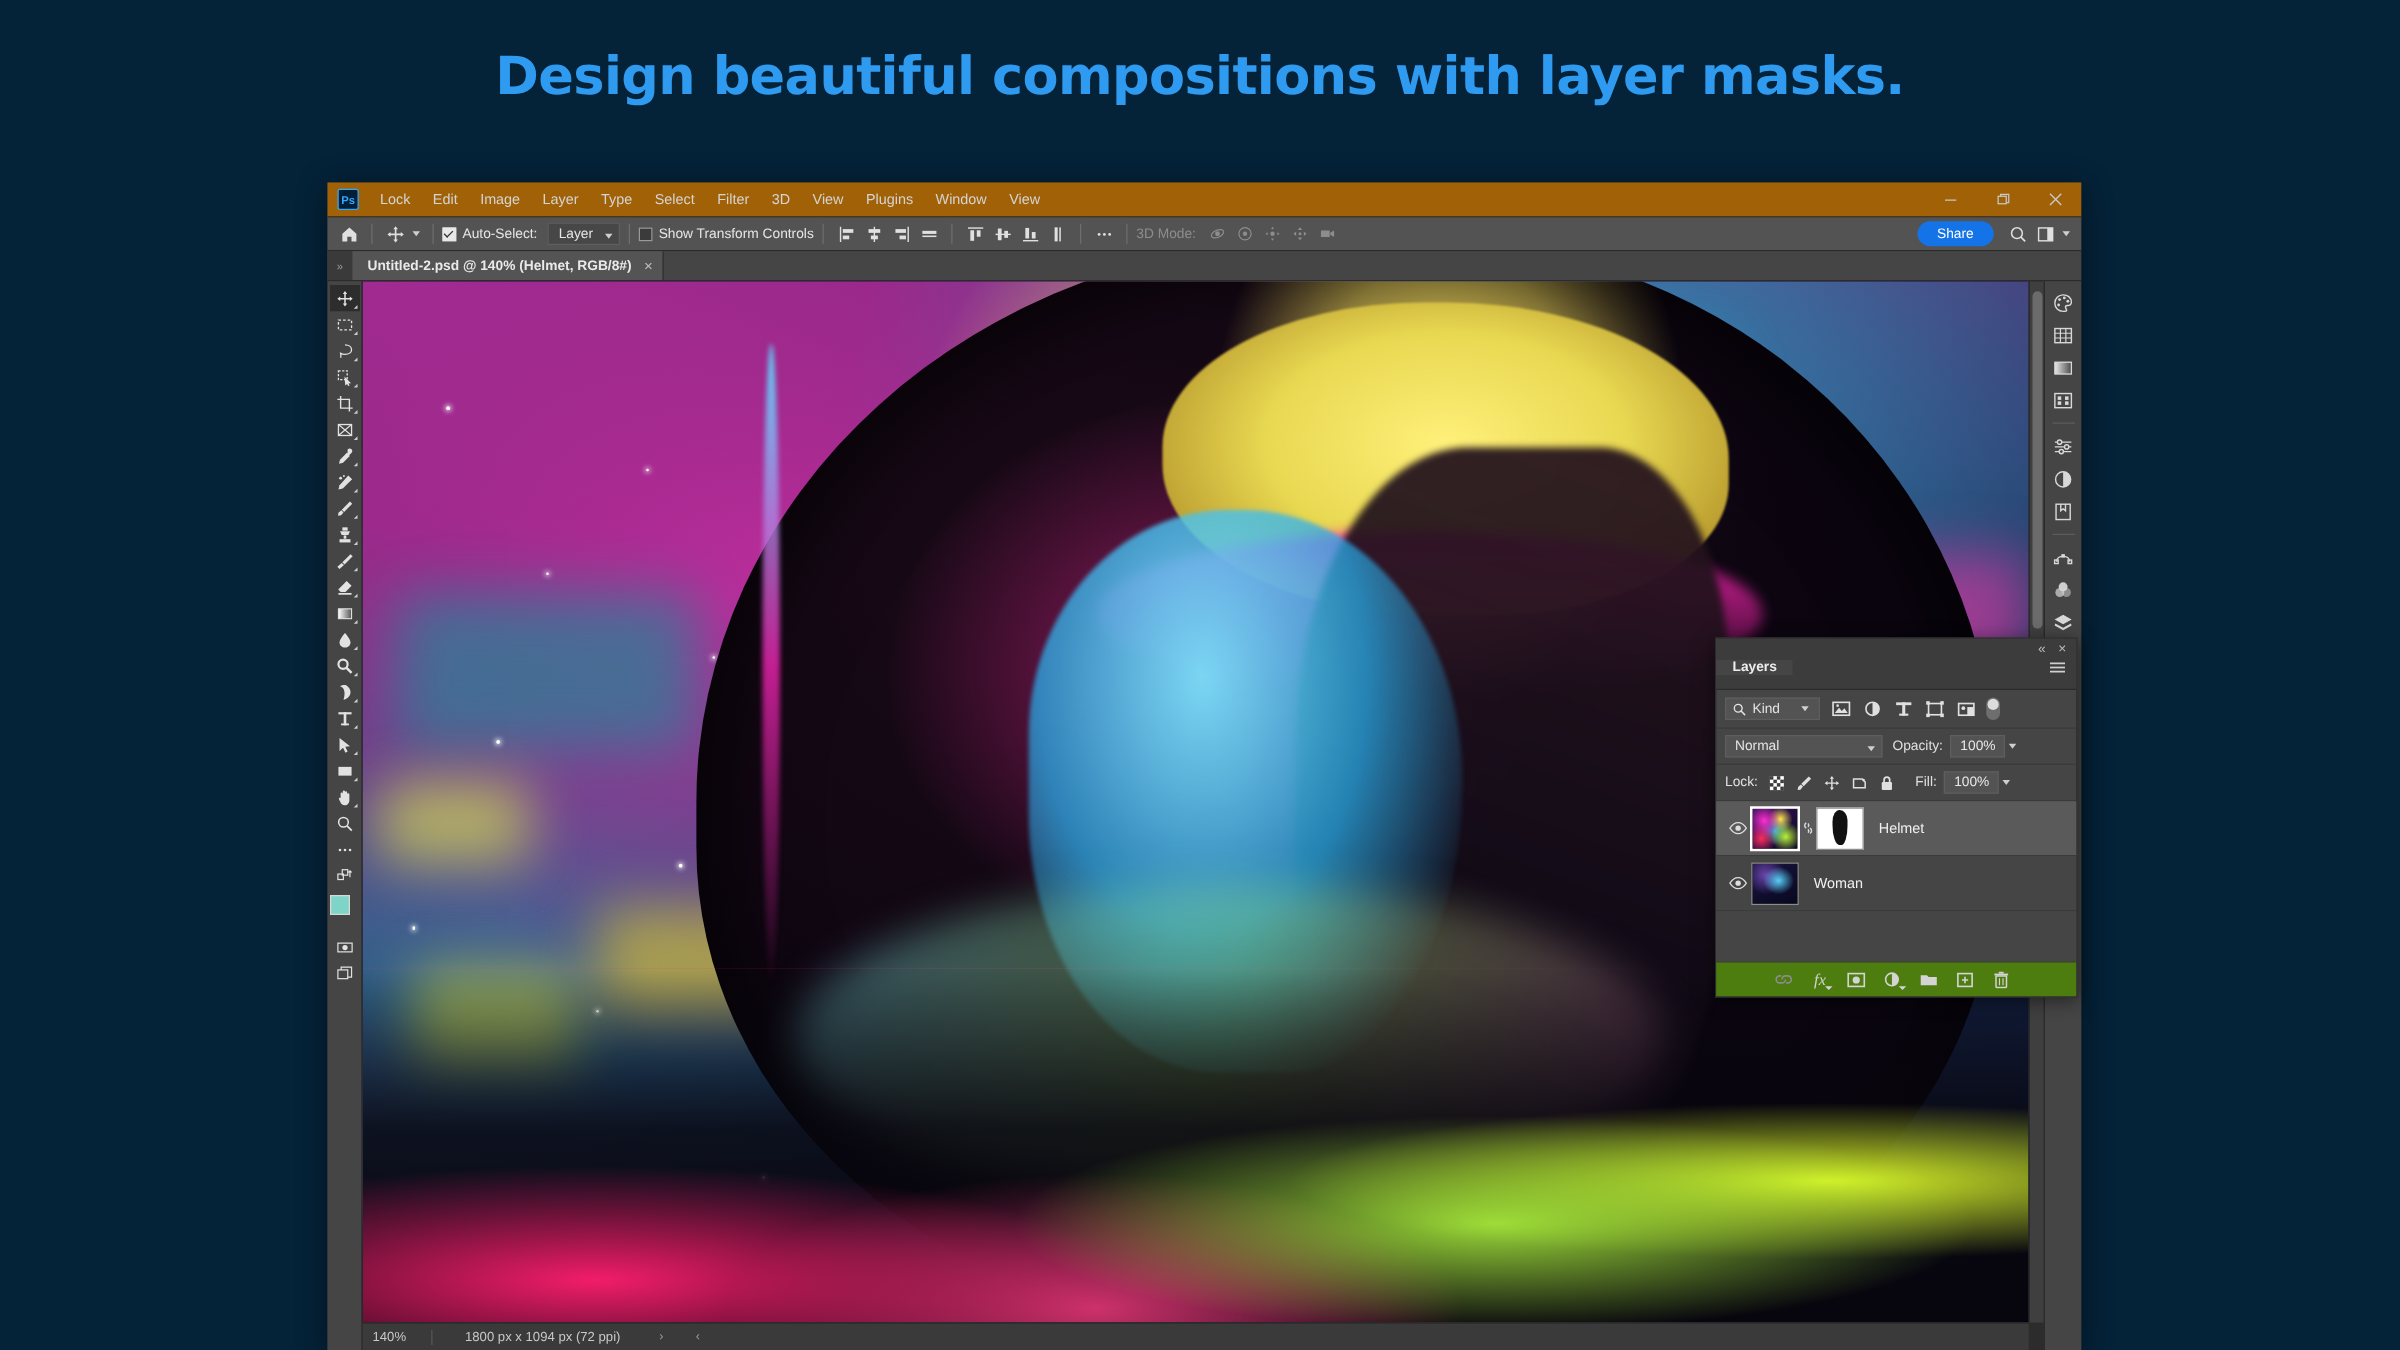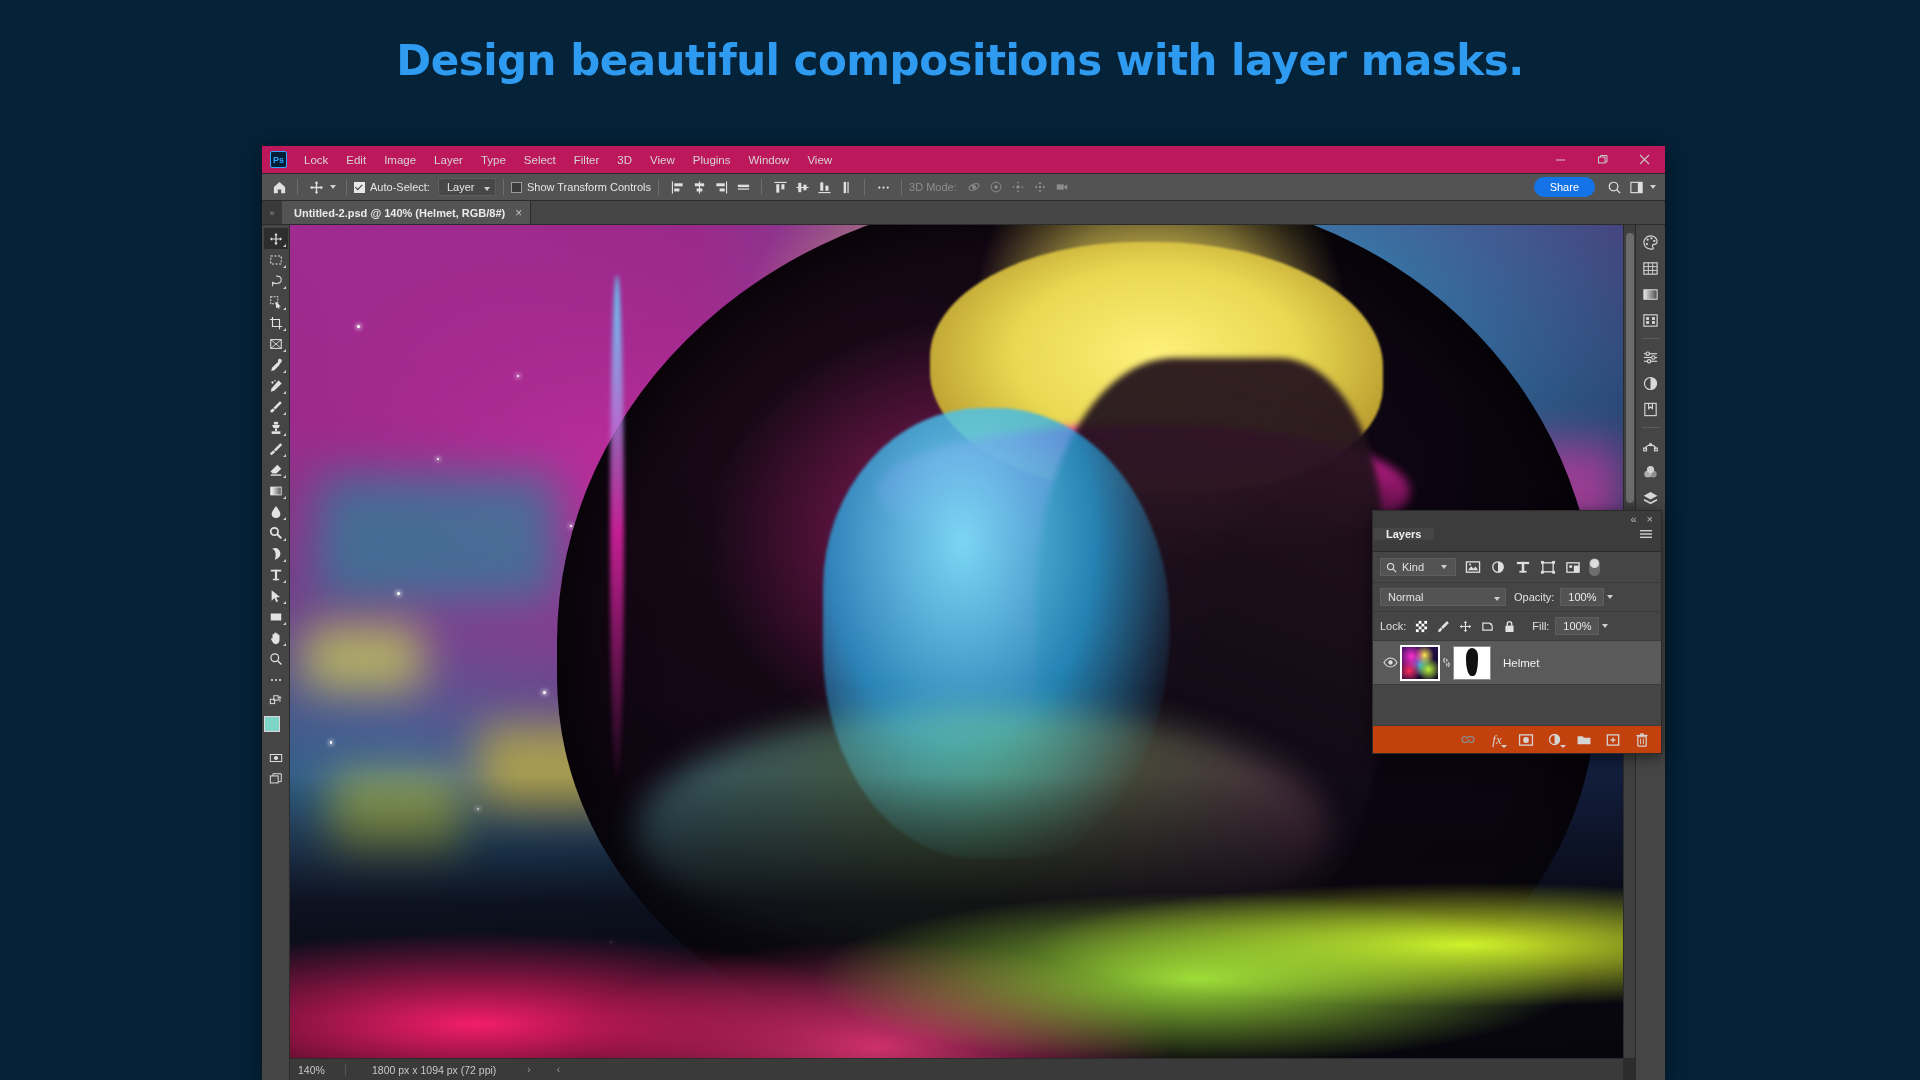--- a/index.html
+++ b/index.html
@@ -24,21 +24,21 @@
   .ps-window {
     position: absolute;
     left: 262px; top: 146px;
     width: 1403px; height: 934px;
     background: #323232;
     display: flex; flex-direction: column;
     box-shadow: 0 4px 24px rgba(0,0,0,.45);
   }
   
   .titlebar {
-    height: 28px; background: #be185d;
+    height: 28px; background: #a16207;
     display: flex; align-items: center;
     flex: none;
     border-bottom: 1px solid #2a2a2a;
   }
   .ps-logo {
     width: 17px; height: 17px; margin: 0 8px 0 8px;
     background: #001e36; border: 1px solid #31a8ff;
     border-radius: 2px; color: #31a8ff;
     font-size: 9px; font-weight: bold;
     display: flex; align-items: center; justify-content: center;
@@ -377,22 +377,22 @@
   }
   .mask-shape {
     position: absolute; left: 34%; top: 6%;
     width: 34%; height: 86%;
     background: #111;
     border-radius: 48% 52% 40% 46% / 34% 30% 58% 60%;
   }
   .layer-name { font-size: 11.5px; color: #f0f0f0; margin-left: 12px; }
   .layer-spacer { flex: 1; min-height: 40px; background: #454545; }
   .lp-footer {
-    height: 28px; background: #c2410c; border-top: 1px solid #3a3a3a;
-    display: flex; align-items: center; justify-content: flex-end;
+    height: 28px; background: #4d7c0f; border-top: 1px solid #3a3a3a;
+    display: flex; align-items: center; justify-content: center;
     gap: 3px; padding-right: 6px;
   }
   .lp-fbtn {
     width: 26px; height: 22px; display: flex; align-items: center;
     justify-content: center; color: #d4d4d4; position: relative;
   }
   .lp-fbtn.dim { color: #8c8c8c; }
   .fx-text { font-size: 13px; font-style: italic; font-family: "Liberation Serif", serif; }
 </style>
 </head>
@@ -1024,20 +1024,32 @@
                 <path d="M6 3 A2.4 2.4 0 0 1 6 6 M6 8 A2.4 2.4 0 0 1 6 11" fill="none" stroke="currentColor" stroke-width="1.3"></path>
                 <path d="M4.4 2.4 A2.6 2.6 0 0 0 4.4 7 M7.6 7 A2.6 2.6 0 0 1 7.6 11.6" fill="none" stroke="currentColor" stroke-width="1.3"></path>
               </svg>
           </div>
           <div class="mask-thumb">
             <div class="mask-shape"></div>
           </div>
           <div class="layer-name">Helmet</div>
         </div>
 
+        <div class="layer-row">
+          <div class="eye">
+            <svg width="15" height="11" viewBox="0 0 16 11">
+                <path d="M8 0.8 C12 0.8 15 5.5 15 5.5 C15 5.5 12 10.2 8 10.2 C4 10.2 1 5.5 1 5.5 C1 5.5 4 0.8 8 0.8 Z" fill="none" stroke="currentColor" stroke-width="1.1"></path>
+                <circle cx="8" cy="5.5" r="2.3" fill="currentColor"></circle>
+              </svg>
+          </div>
+          <div class="thumb">
+            <div class="thumb-woman"></div>
+          </div>
+          <div class="layer-name">Woman</div>
+        </div>
 
         <div class="layer-spacer"></div>
       </div>
 
       <div class="lp-footer">
         <div class="lp-fbtn dim">
           <svg width="16" height="13" viewBox="0 0 17 14">
               <path d="M7 7 A3 3 0 0 1 10 4 H12 A3 3 0 0 1 12 10 H10.6" fill="none" stroke="currentColor" stroke-width="1.4"></path>
               <path d="M10 7 A3 3 0 0 1 7 10 H5 A3 3 0 0 1 5 4 H6.4" fill="none" stroke="currentColor" stroke-width="1.4"></path>
             </svg>

